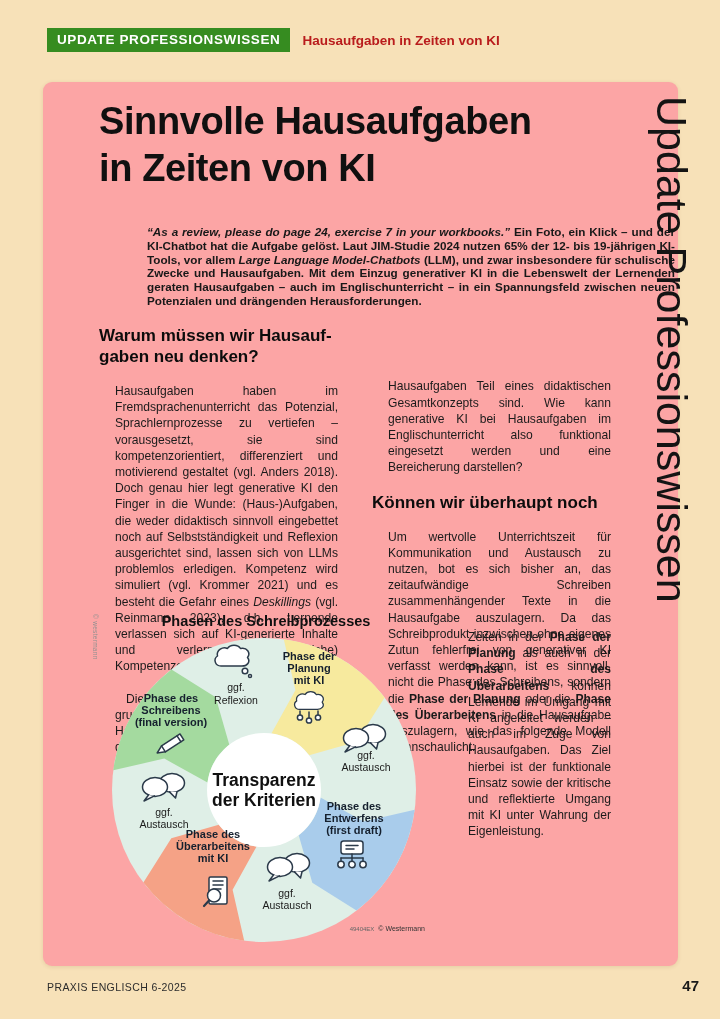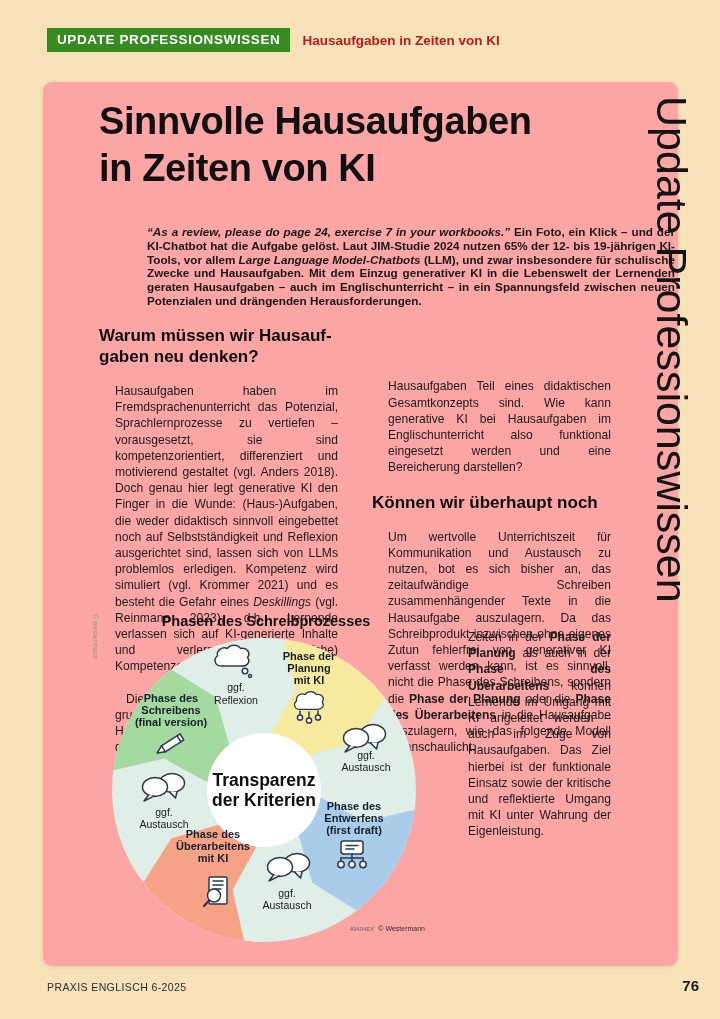--- a/index.html
+++ b/index.html
@@ -184,15 +184,15 @@
       <text class="ggf-label" x="151" y="91" text-anchor="middle">ggf.</text>
       <text class="ggf-label" x="151" y="104" text-anchor="middle">Reflexion</text>
 
       <text class="credit" x="340" y="331" text-anchor="end"><tspan class="code">49404EX</tspan><tspan dx="4">© Westermann</tspan></text>
     </svg>
   </div>
 
   <div class="side-label">Update Professionswissen</div>
 
   <div class="footer-journal">PRAXIS ENGLISCH 6-2025</div>
-  <div class="footer-page">76</div>
+  <div class="footer-page">47</div>
 
 </div>
 
 </body></html>

